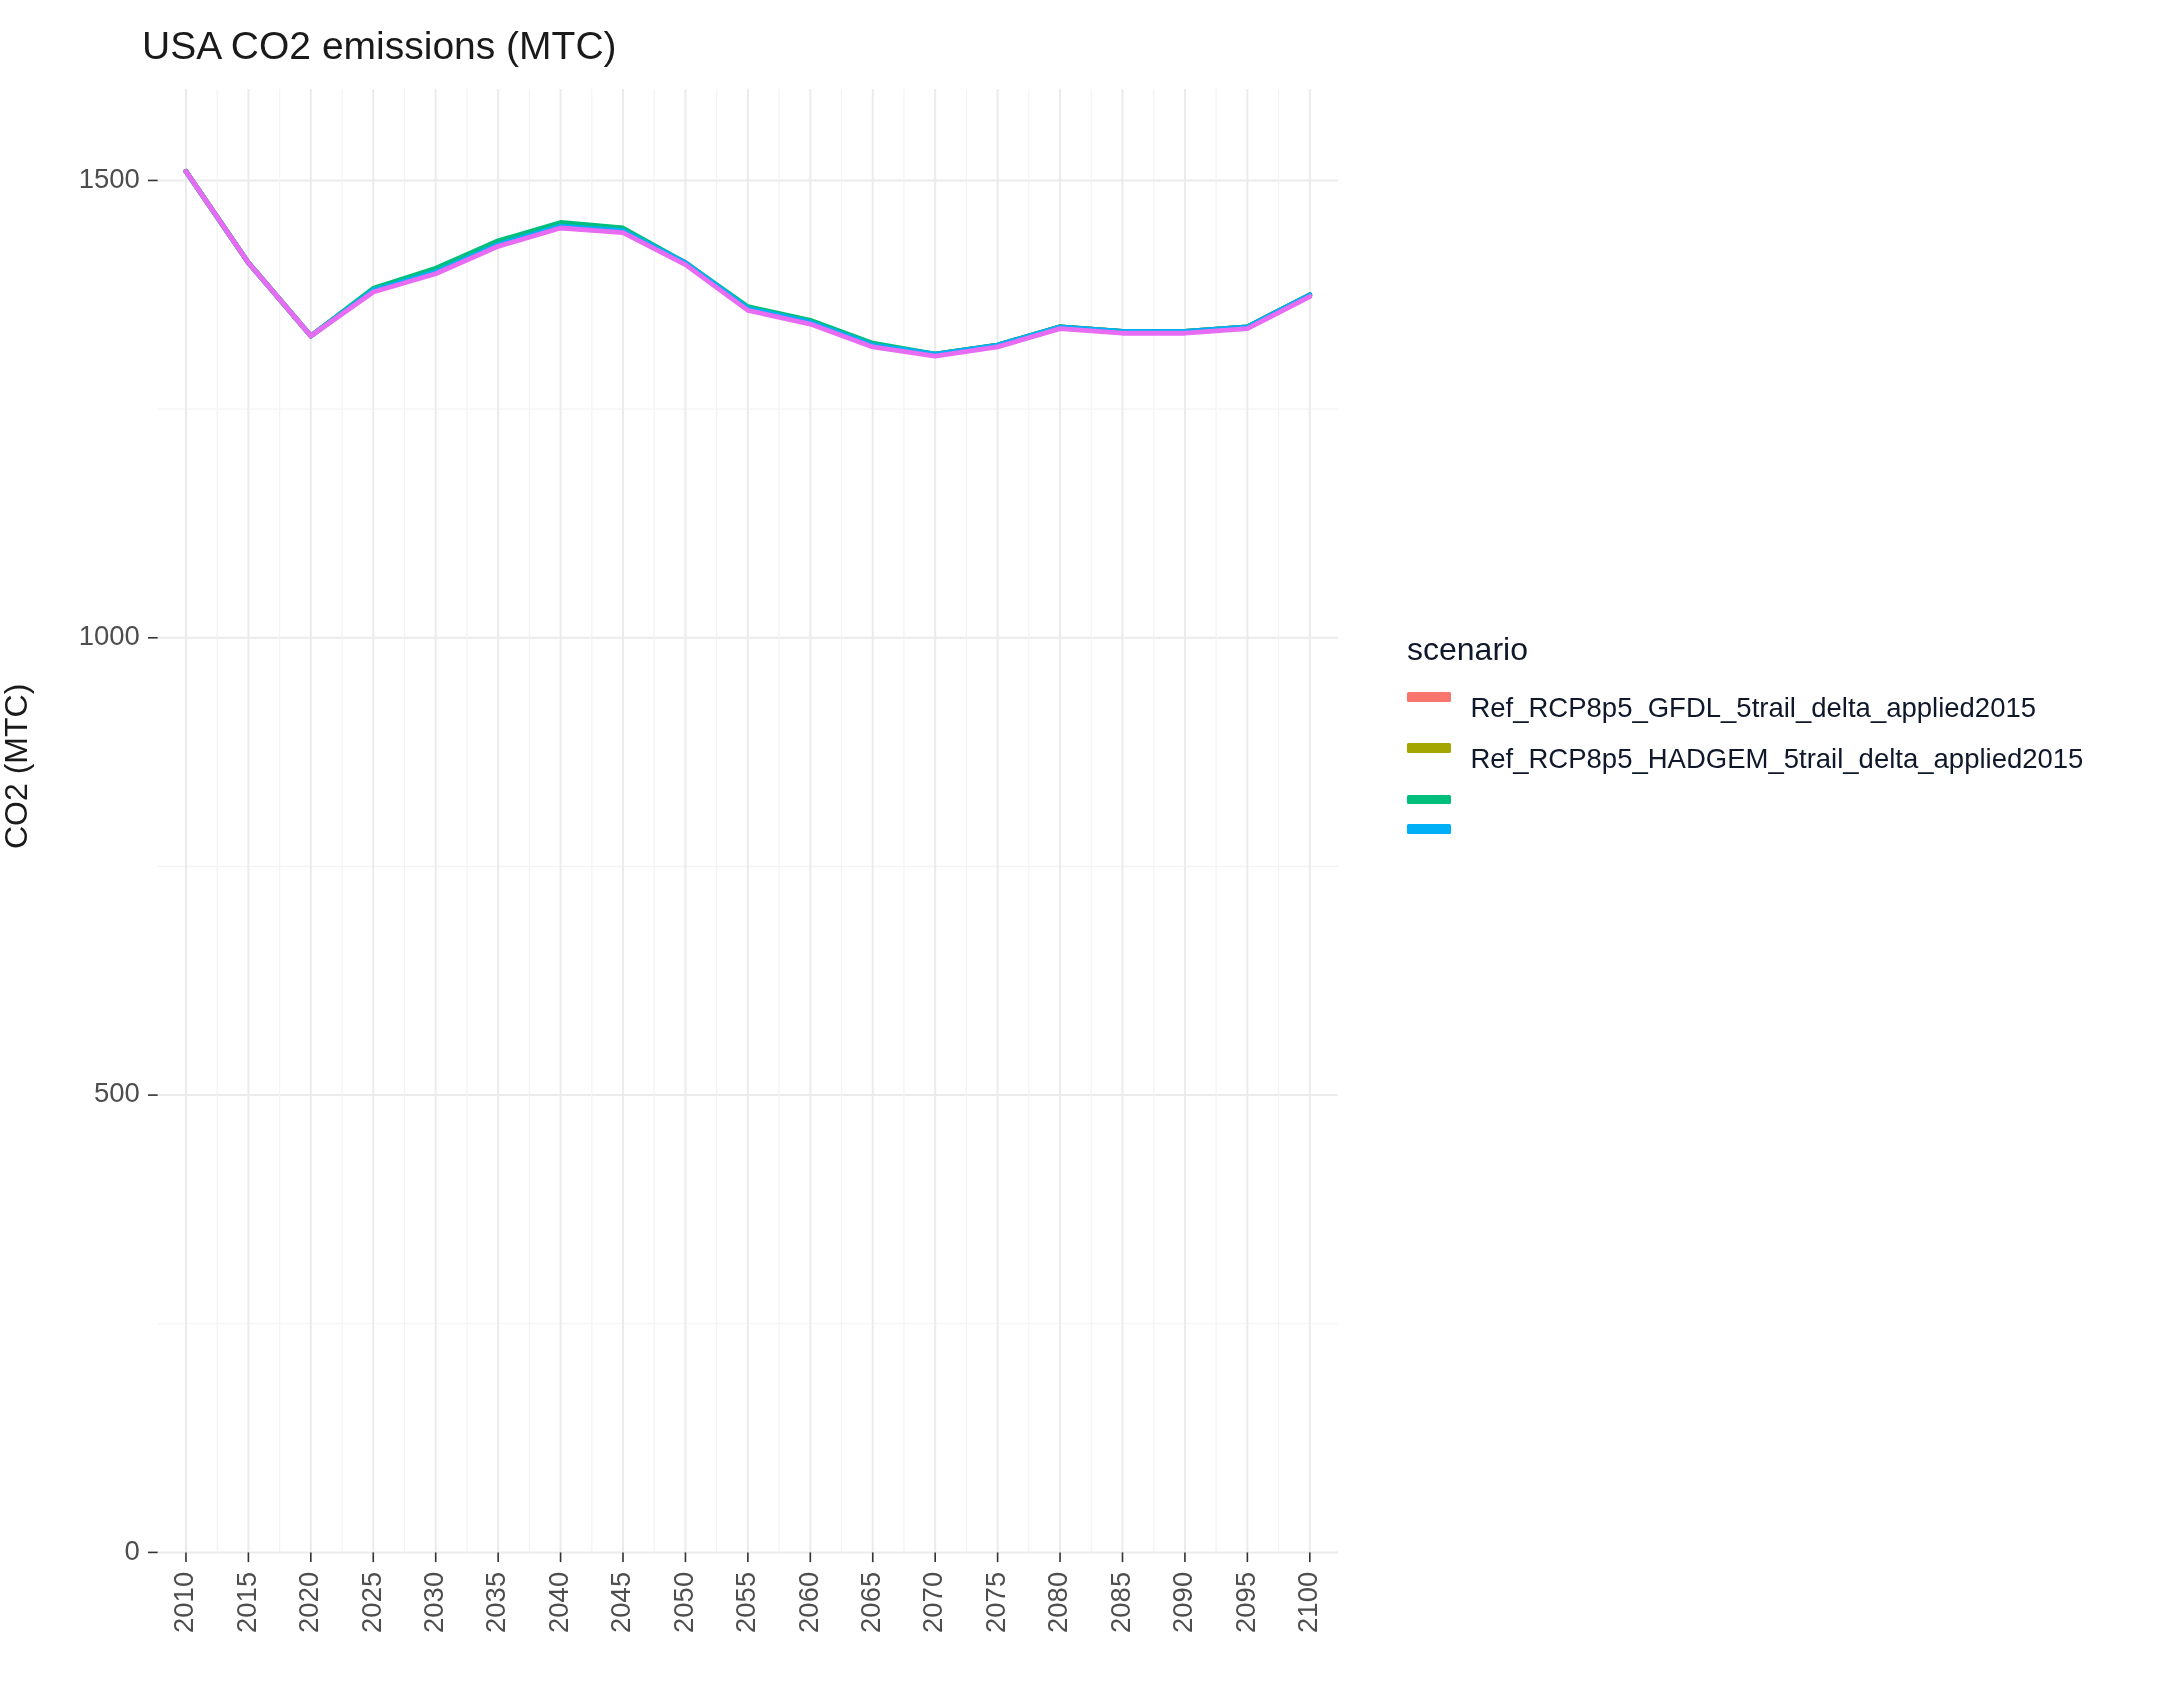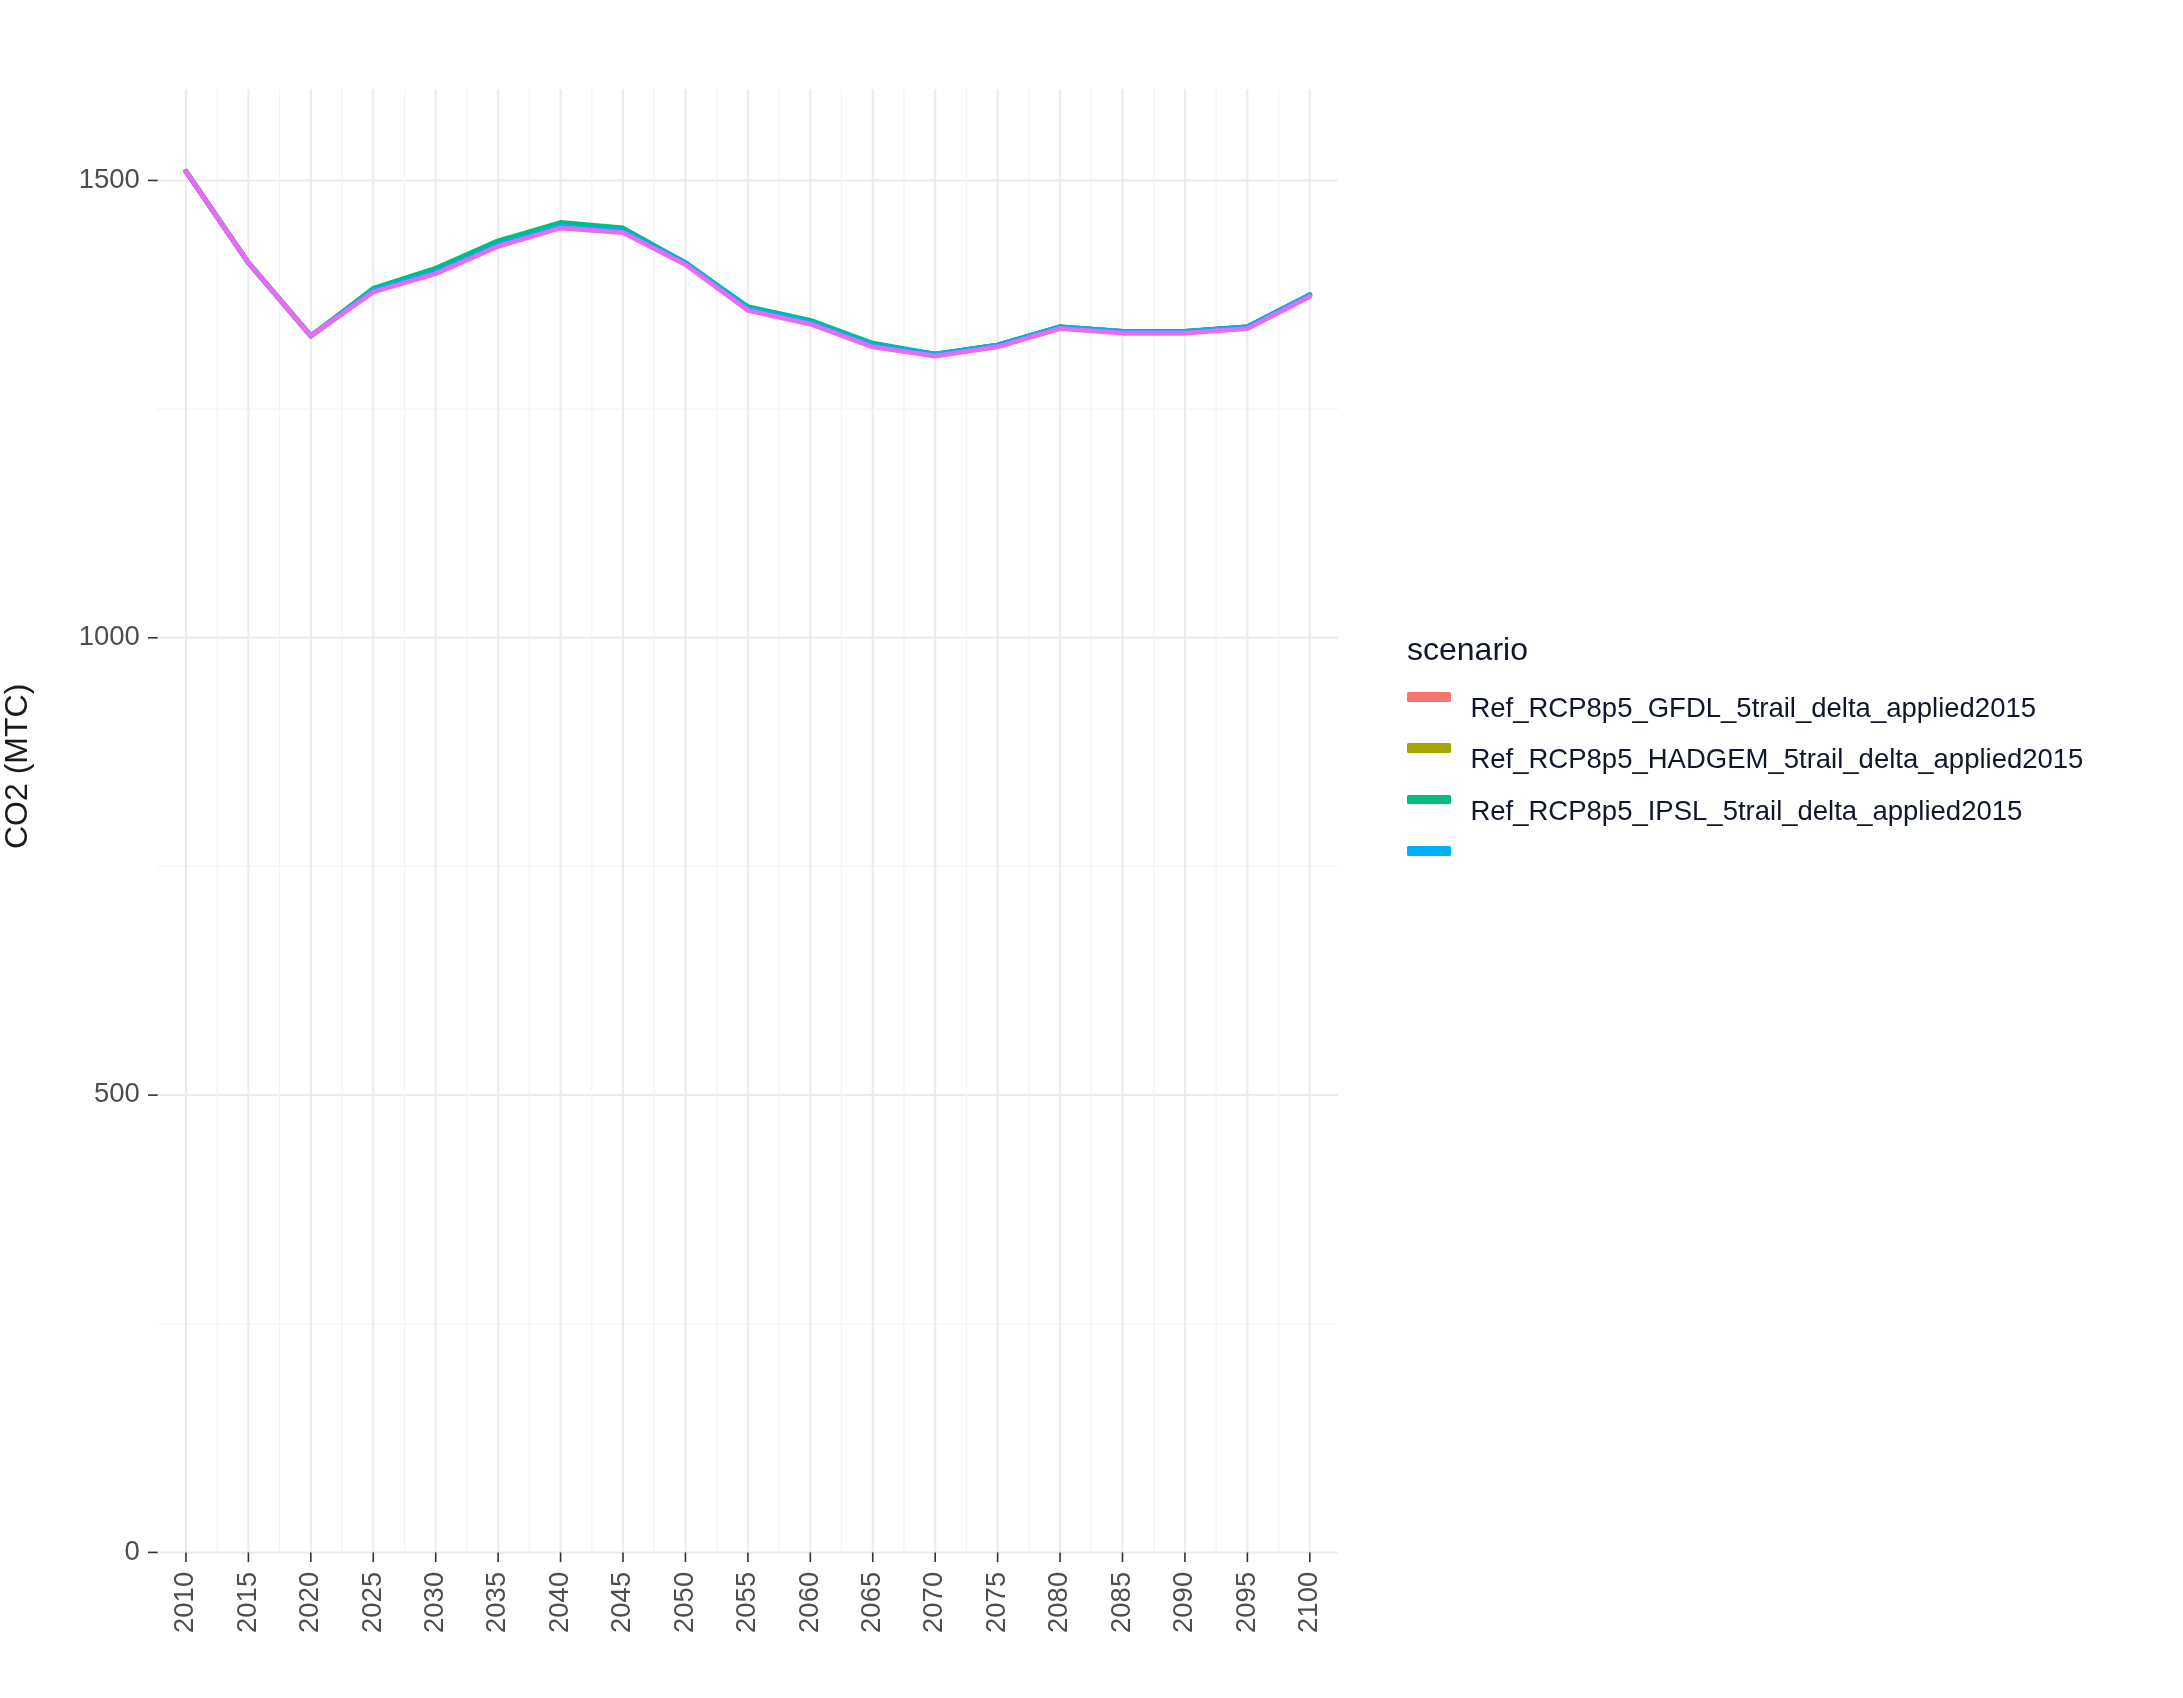--- a/index.html
+++ b/index.html
@@ -56,20 +56,21 @@
     height: 9.7px;
     border-radius: 1.6px;
     flex: 0 0 auto;
   }
 </style>
 </head>
 <body>
 
 <div class="chart-wrap">
 
+  <div class="title">USA CO2 emissions (MTC)</div>
 
   <div class="ylabel">CO2 (MTC)</div>
 
   <svg id="chart-svg" width="2183" height="1698" viewBox="0 0 2700 2100">
       <rect x="195" y="110" width="1460" height="1810" fill="#ffffff" stroke="none"></rect>
       <line x1="195" x2="1655" y1="1920" y2="1920" stroke="#ebebeb" stroke-width="2.5"></line>
       <line x1="195" x2="1655" y1="1354.375" y2="1354.375" stroke="#ebebeb" stroke-width="2.5"></line>
       <line x1="195" x2="1655" y1="788.75" y2="788.75" stroke="#ebebeb" stroke-width="2.5"></line>
       <line x1="195" x2="1655" y1="223.125" y2="223.125" stroke="#ebebeb" stroke-width="2.5"></line>
       <line x1="195" x2="1655" y1="1637.1875" y2="1637.1875" stroke="#f3f3f3" stroke-width="1.5"></line>
@@ -171,21 +172,20 @@
         <div class="legend-item">
           <div class="legend-swatch" style="background: rgb(248, 118, 109);"></div>
           <div>Ref_RCP8p5_GFDL_5trail_delta_applied2015</div>
         </div>
         <div class="legend-item">
           <div class="legend-swatch" style="background: rgb(163, 165, 0);"></div>
           <div>Ref_RCP8p5_HADGEM_5trail_delta_applied2015</div>
         </div>
         <div class="legend-item">
           <div class="legend-swatch" style="background: rgb(0, 191, 125);"></div>
-          <div>Ref_RCP8p5_IPSL_5trail_delta_applied2015</div>
         </div>
         <div class="legend-item">
           <div class="legend-swatch" style="background: rgb(0, 176, 246);"></div>
         </div>
       </div>
   </div>
 
 </div>
 
 

